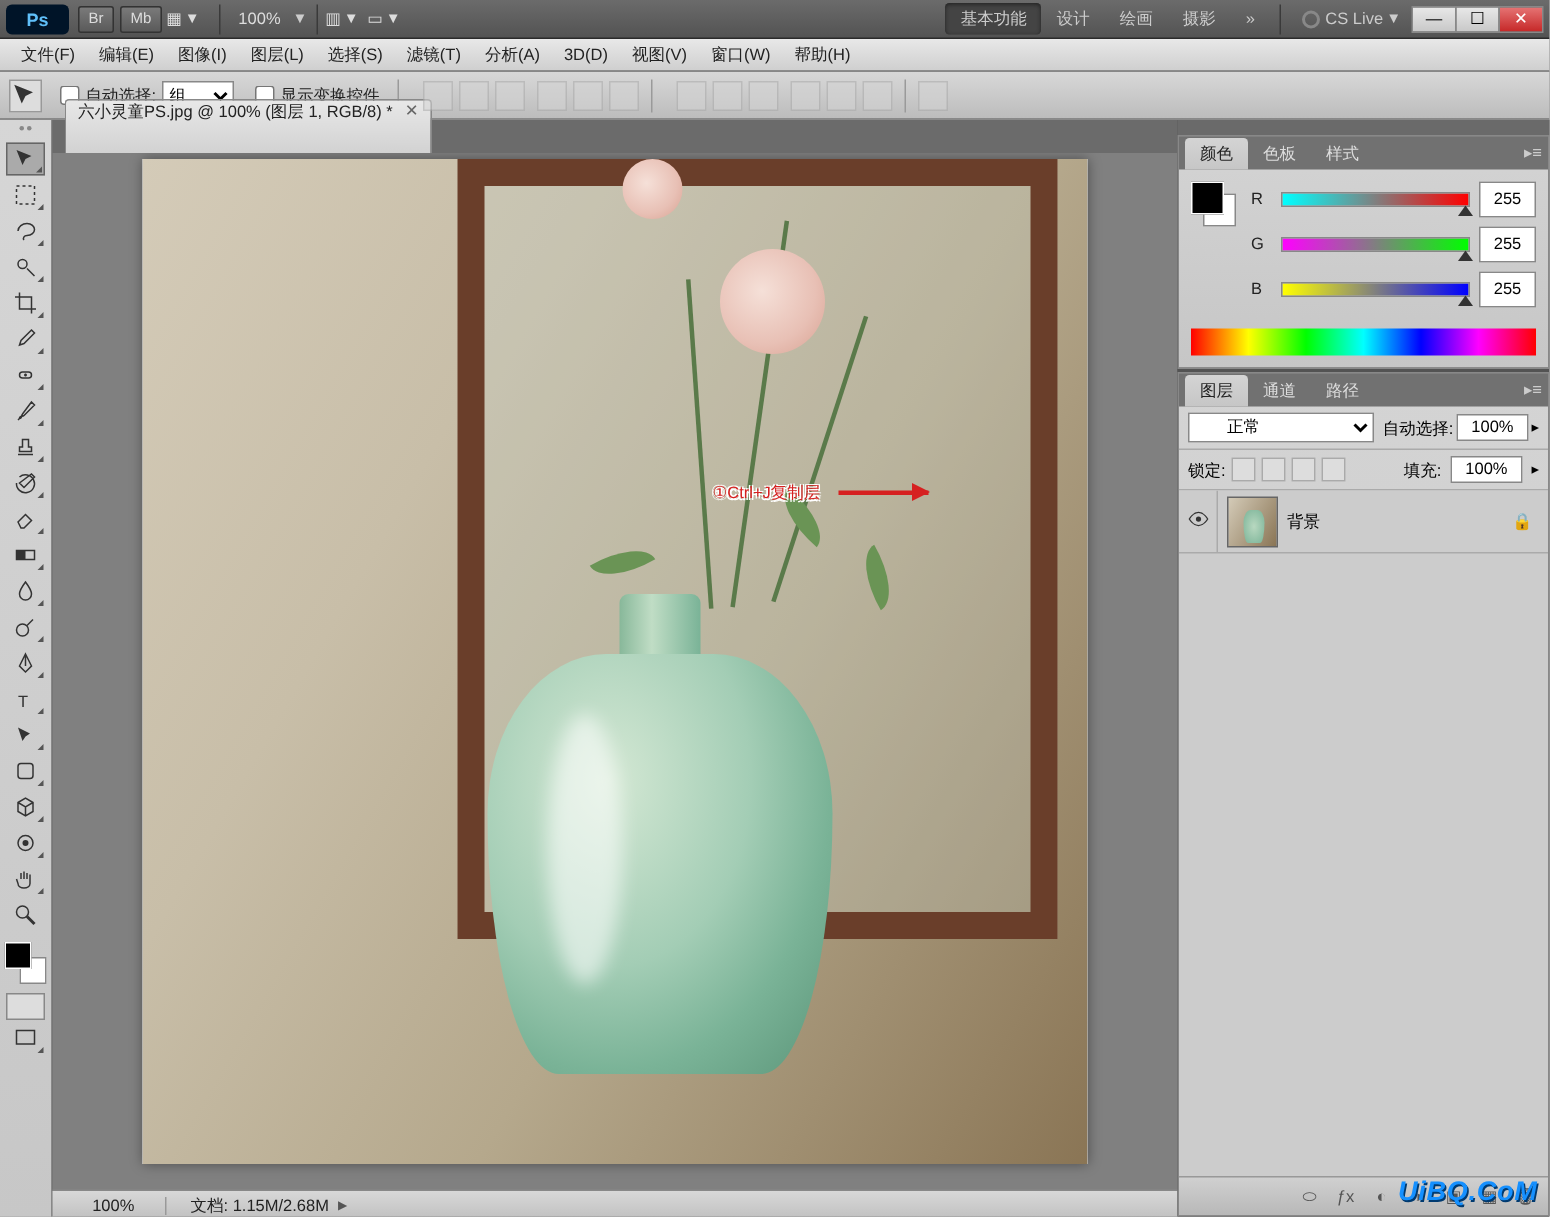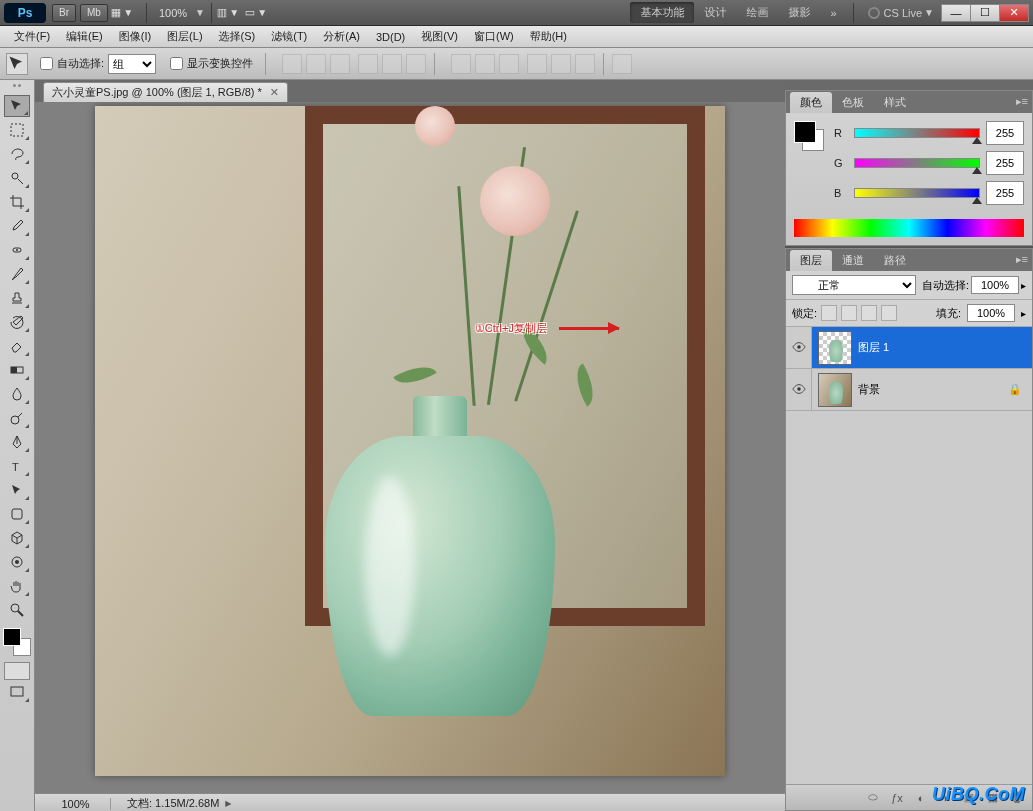--- a/index.html
+++ b/index.html
@@ -35,21 +35,21 @@
 .tool.active{background:#aaa;border:1px solid #666}
 .tool svg{width:16px;height:16px}
 .tool-corner{position:absolute;bottom:1px;right:1px;width:0;height:0;border-left:4px solid transparent;border-bottom:4px solid #555}
 .swatch-box{width:28px;height:28px;position:relative;margin-top:6px}
 .sw-fg{position:absolute;width:18px;height:18px;background:#000;border:1px solid #fff;top:0;left:0;z-index:2}
 .sw-bg{position:absolute;width:18px;height:18px;background:#fff;border:1px solid #888;bottom:0;right:0}
 .mask-mode{width:26px;height:18px;margin-top:6px;display:flex;gap:2px}
 .mask-mode span{flex:1;background:#ddd;border:1px solid #888}
 .canvas-area{flex:1;background:#808080;display:flex;flex-direction:column;min-width:0}
 .tab-strip{height:22px;background:#6b6b6b;display:flex;align-items:flex-end;padding-left:8px}
-.doc-tab{height:20px;background:linear-gradient(#e8e8e8,#d2d2d2);border:1px solid #888;border-bottom:none;padding:0 8px;display:flex;align-items:center;color:#222;border-radius:3px 3px 0 0}
+.doc-tab{height:36px;background:linear-gradient(#e8e8e8,#d2d2d2);border:1px solid #888;border-bottom:none;padding:0 8px;display:flex;color:#222;border-radius:3px 3px 0 0}
 .doc-close{margin-left:8px;cursor:pointer;color:#666}
 .canvas-wrap{flex:1;overflow:hidden;position:relative;display:flex;align-items:flex-start;justify-content:center;padding-top:4px}
 .canvas{width:630px;height:670px;background:#fff;box-shadow:0 0 8px rgba(0,0,0,.4);position:relative;overflow:hidden}
 .photo{position:absolute;inset:0;background:linear-gradient(120deg,#d4cbb8 0%,#c8bea8 30%,#b5a88c 60%,#8a7555 100%)}
 .frame{position:absolute;top:0;left:210px;width:400px;height:520px;border:18px solid #6a3e2a;background:rgba(200,210,200,.3)}
 .vase{position:absolute;left:230px;top:290px;width:230px;height:360px}
 .vase-body{position:absolute;top:40px;width:230px;height:280px;background:radial-gradient(ellipse at 35% 30%,#d4e8d4,#a3cdb5 45%,#7ab397 70%,#5a9478);border-radius:50% 50% 30% 30%/55% 55% 90% 90%}
 .vase-neck{position:absolute;top:0;left:88px;width:54px;height:70px;background:linear-gradient(90deg,#88b89a,#c0ddc5 40%,#7ab397);border-radius:6px 6px 0 0}
 .vase-hl{position:absolute;top:80px;left:40px;width:50px;height:180px;background:rgba(255,255,255,.55);border-radius:50%;filter:blur(6px)}
 .flower{position:absolute;width:70px;height:70px;border-radius:50%;background:radial-gradient(circle at 40% 40%,#f5e0d8,#e8c0b5 60%,#d8a090)}
@@ -442,32 +442,20 @@
         <div class="lock-icon"></div>
         <div class="lock-icon"></div>
         <div class="lock-icon"></div>
         <div class="lock-icon"></div>
         <div class="spacer"></div>
         <span>填充:</span>
         <input class="opt-field" value="100%" style="">
           <span class="chev">▸</span>
       </div>
       <div class="layer-list">
-        <div class="layer-row selected">
-          <div class="vis-col">
-              <span class="eye"><svg viewBox="0 0 16 16">
-                  <path d="M1 8s3-5 7-5 7 5 7 5-3 5-7 5-7-5-7-5z" fill="none" stroke="#333"></path>
-                  <circle cx="8" cy="8" r="2" fill="#333"></circle>
-                </svg></span>
-            </div>
-          <div class="layer-thumb checker">
-              <div class="mini-vase"></div>
-            </div>
-          <span class="layer-name">图层 1</span>
-        </div>
         <div class="layer-row">
           <div class="vis-col">
               <span class="eye"><svg viewBox="0 0 16 16">
                   <path d="M1 8s3-5 7-5 7 5 7 5-3 5-7 5-7-5-7-5z" fill="none" stroke="#333"></path>
                   <circle cx="8" cy="8" r="2" fill="#333"></circle>
                 </svg></span>
             </div>
           <div class="layer-thumb" style="background:linear-gradient(120deg,#d4cbb8,#8a7555)">
               <div class="mini-vase"></div>
             </div>

